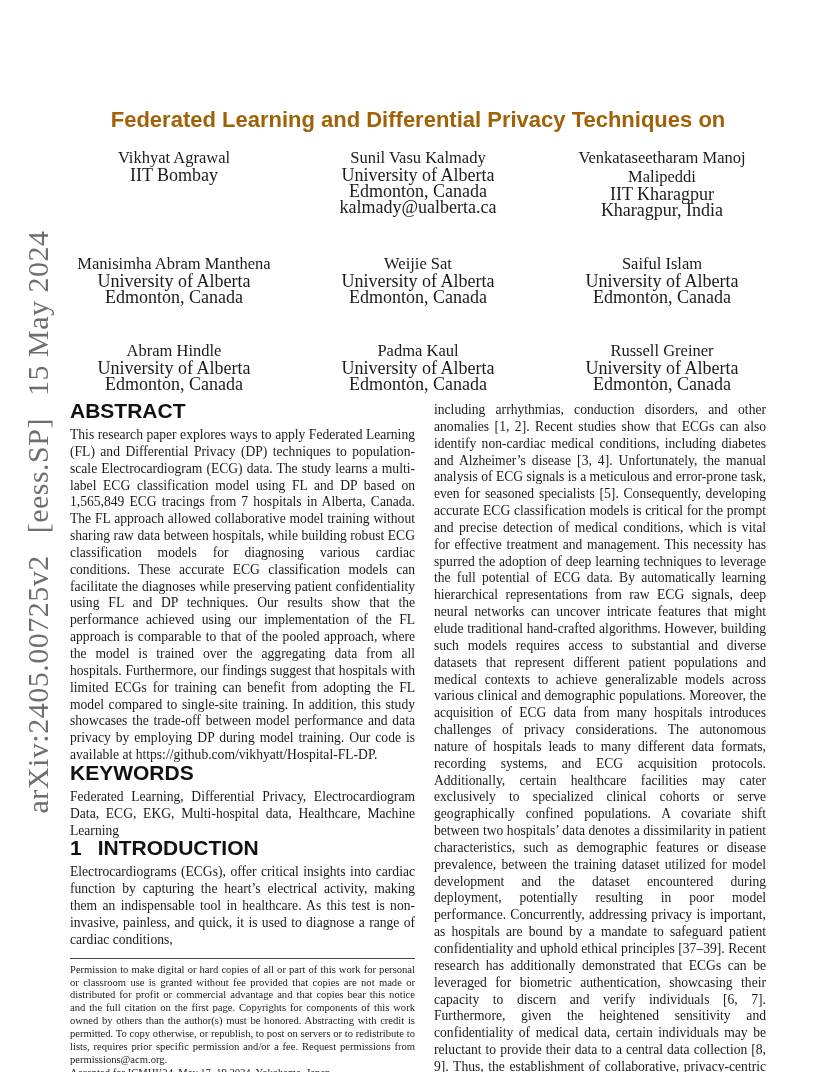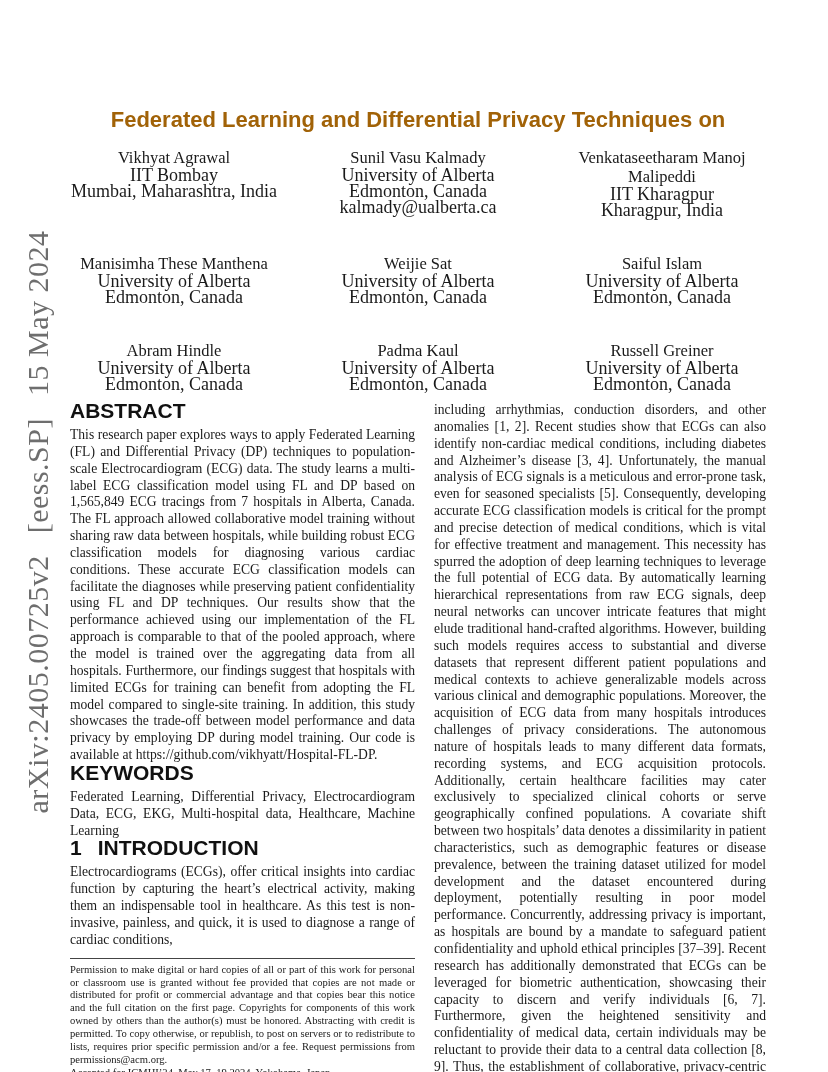--- a/index.html
+++ b/index.html
@@ -105,36 +105,35 @@
 <div class="page">
 
   <div class="title">
     <div data-bind="title.line1">Federated Learning and Differential Privacy Techniques on</div>
   </div>
 
   <div class="authors">
     <div class="author">
       <div class="author-name" data-bind="authors.0.name">Vikhyat Agrawal</div>
       <div class="aff-line" data-bind="authors.0.affiliation1">IIT Bombay</div>
-      <div class="aff-line" data-bind="authors.0.affiliation2">Mumbai, Maharashtra, India</div>
     </div>
     <div class="author">
       <div class="author-name" data-bind="authors.1.name">Sunil Vasu Kalmady</div>
       <div class="aff-line" data-bind="authors.1.affiliation1">University of Alberta</div>
       <div class="aff-line" data-bind="authors.1.affiliation2">Edmonton, Canada</div>
       <div class="aff-line" data-bind="authors.1.email">kalmady@ualberta.ca</div>
     </div>
     <div class="author">
       <div class="author-name" data-bind="authors.2.name">Venkataseetharam Manoj Malipeddi</div>
       <div class="aff-line" data-bind="authors.2.affiliation1">IIT Kharagpur</div>
       <div class="aff-line" data-bind="authors.2.affiliation2">Kharagpur, India</div>
 
     </div>
     <div class="author">
-      <div class="author-name" data-bind="authors.3.name">Manisimha These Manthena</div>
+      <div class="author-name" data-bind="authors.3.name">Manisimha Abram Manthena</div>
       <div class="aff-line" data-bind="authors.3.affiliation1">University of Alberta</div>
       <div class="aff-line" data-bind="authors.3.affiliation2">Edmonton, Canada</div>
 
     </div>
     <div class="author">
       <div class="author-name" data-bind="authors.4.name">Weijie Sat</div>
       <div class="aff-line" data-bind="authors.4.affiliation1">University of Alberta</div>
       <div class="aff-line" data-bind="authors.4.affiliation2">Edmonton, Canada</div>
 
     </div>

